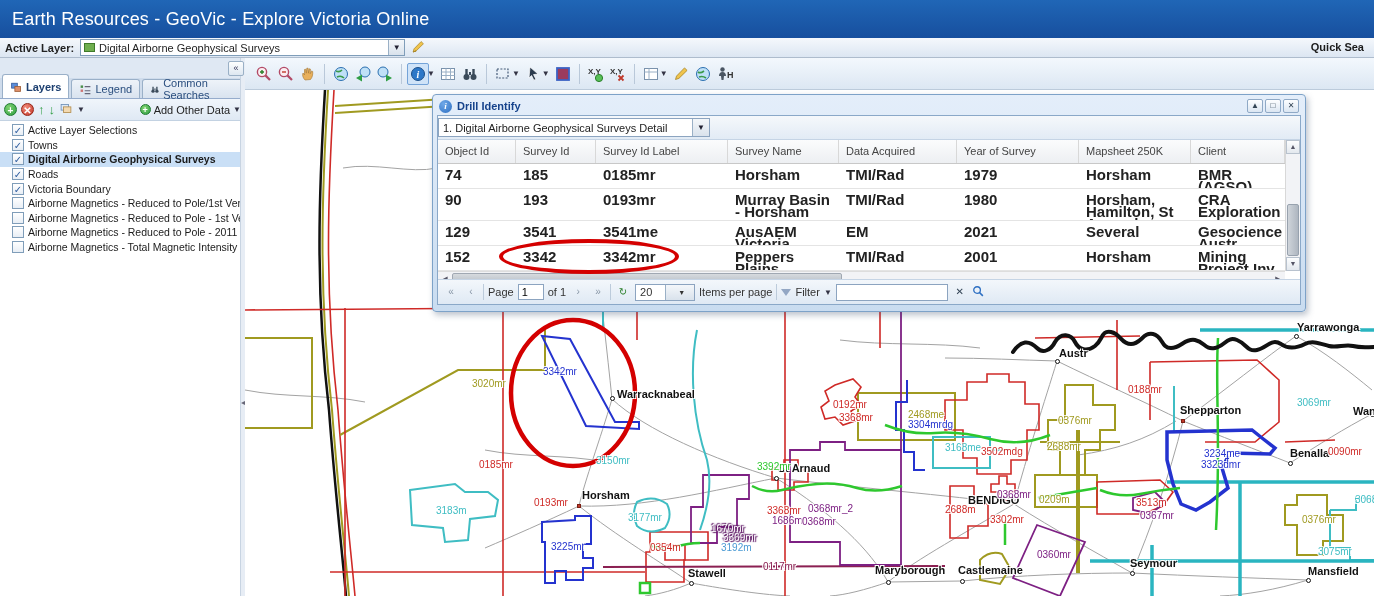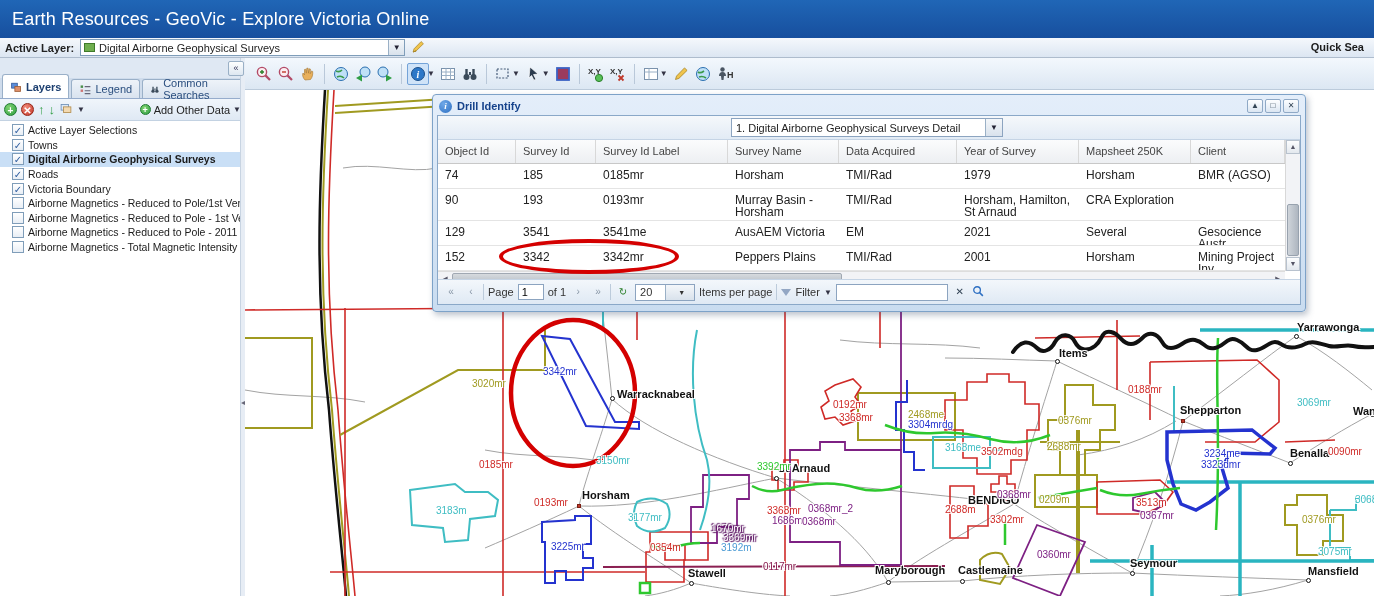--- a/index.html
+++ b/index.html
@@ -90,37 +90,37 @@
   .ptitle { height:18px; display:flex; align-items:center; gap:5px; padding:0 2px; }
   .ptitle .t { font-size:11px; font-weight:bold; color:#15428b; flex:1; }
   .info-ic { width:13px; height:13px; border-radius:50%; background:radial-gradient(circle at 35% 30%,#6fa8e8,#2d6fc2);
     color:#fff; font-size:9px; font-weight:bold; font-style:italic; text-align:center; line-height:13px;
     font-family:"Liberation Serif", serif; }
   .winbtns { display:flex; gap:2px; }
   .wbtn { width:16px; height:14px; background:linear-gradient(#fdfeff,#dbe6f2); border:1px solid #8fa9c6;
     border-radius:2px; font-size:8px; line-height:12px; text-align:center; color:#345; }
   .pbody { background:#fff; border:1px solid #8aa8c8; height:190px; position:relative; }
   .subrow { height:24px; background:linear-gradient(#f5f8fb,#e2ebf5); border-bottom:1px solid #c5d4e5;
-    display:flex; align-items:center; justify-content:center; padding-right:4px; }
+    display:flex; align-items:center; justify-content:flex-start; padding-right:4px; }
   .ddl { width:272px; height:19px; background:#fff; border:1px solid #8ca4c0; display:flex; align-items:center; }
   .ddl span.v { flex:1; font-size:11px; color:#222; padding-left:4px; white-space:nowrap; overflow:hidden; }
   .ddl .chev { width:17px; height:17px; background:linear-gradient(#f4f7fa,#d9e2ec); border-left:1px solid #9ab0c6;
     font-size:8px; color:#223; text-align:center; line-height:17px; }
   .gridwrap { position:relative; }
   .grid-header { display:grid; grid-template-columns:78px 80px 132px 111px 118px 122px 112px 1fr;
     height:24px; background:linear-gradient(#fbfcfd,#edeff2); border-bottom:1px solid #c8c8c8;
     margin-right:15px; }
   .ghead { font-size:11px; color:#444; padding:5px 0 0 7px; border-right:1px solid #d8d8d8;
     white-space:nowrap; overflow:hidden; }
   #grid-body { margin-right:15px; }
   .grow { display:grid; grid-template-columns:78px 80px 132px 111px 118px 122px 112px 1fr;
     border-bottom:1px solid #e4e4e4; }
   .grow:nth-child(1){ height:25px; } .grow:nth-child(2){ height:32px; }
   .grow:nth-child(3){ height:25px; } .grow:nth-child(4){ height:25px; }
-  .gcell { font-size:12px; color:#222; padding:5px 4px 0 7px; line-height:12px; overflow:hidden; }
+  .gcell { font-size:15px; color:#222; padding:5px 4px 0 7px; line-height:12px; overflow:hidden;font-weight:bold; }
   .vscroll { position:absolute; right:0; top:0; width:15px; height:131px; background:#f2f3f6;
     border-left:1px solid #d8d8d8; }
   .vs-up,.vs-dn { position:absolute; left:0; width:14px; height:14px; background:linear-gradient(#fcfdfe,#e3e8ee);
     border:1px solid #b8c2ce; font-size:7px; text-align:center; line-height:12px; color:#556; }
   .vs-up{ top:0; } .vs-dn{ bottom:0; }
   .vs-thumb { position:absolute; left:1px; bottom:15px; width:12px; height:52px;
     background:linear-gradient(90deg,#cfd4da,#aeb6c0); border:1px solid #98a2ae; border-radius:2px; }
   .hscroll { height:14px; background:#f2f3f6; border-top:1px solid #ddd; position:relative; margin-right:15px; }
   .hs-l,.hs-r { position:absolute; top:0; width:14px; height:13px; font-size:7px; color:#556;
     text-align:center; line-height:13px; }
@@ -515,21 +515,21 @@
       <span class="town" style="left: 723px; top: 404px;">BENDIGO</span>
       <div class="dot" style="left: 641px; top: 490px;"></div>
       <span class="town" style="left: 630px; top: 474px;">Maryborough</span>
       <div class="dot" style="left: 715px; top: 489px;"></div>
       <span class="town" style="left: 713px; top: 474px;">Castlemaine</span>
       <div class="dot" style="left: 885px; top: 481px;"></div>
       <span class="town" style="left: 885px; top: 467px;">Seymour</span>
       <div class="dot" style="left: 1061px; top: 488px;"></div>
       <span class="town" style="left: 1063px; top: 475px;">Mansfield</span>
       <div class="dot" style="left: 810px; top: 269px;"></div>
-      <span class="town" style="left: 814px; top: 257px;">Items</span>
+      <span class="town" style="left: 814px; top: 257px;">Austr</span>
       <div class="dot reddot" style="left: 936px; top: 329px;"></div>
       <span class="town" style="left: 935px; top: 314px;">Shepparton</span>
       <div class="dot" style="left: 1043px; top: 371px;"></div>
       <span class="town" style="left: 1045px; top: 357px;">Benalla</span>
       <div class="dot" style="left: 1049px; top: 244px;"></div>
       <span class="town" style="left: 1052px; top: 231px;">Yarrawonga</span>
       <div class="dot" style="left: 1125px; top: 322px;"></div>
       <span class="town" style="left: 1108px; top: 315px;">Wang</span>
       <span class="slabel" style="left: 227px; top: 288px; color: rgb(160, 154, 32);">3020mr</span>
       <span class="slabel" style="left: 298px; top: 276px; color: rgb(36, 51, 207);">3342mr</span>
@@ -613,20 +613,21 @@
               <div class="gcell">1979</div>
               <div class="gcell">Horsham</div>
               <div class="gcell">BMR (AGSO)</div>
             </div>
             <div class="grow">
               <div class="gcell">90</div>
               <div class="gcell">193</div>
               <div class="gcell">0193mr</div>
               <div class="gcell">Murray Basin - Horsham</div>
               <div class="gcell">TMI/Rad</div>
+              <div class="gcell">1980</div>
               <div class="gcell">Horsham, Hamilton, St Arnaud</div>
               <div class="gcell">CRA Exploration</div>
             </div>
             <div class="grow">
               <div class="gcell">129</div>
               <div class="gcell">3541</div>
               <div class="gcell">3541me</div>
               <div class="gcell">AusAEM Victoria</div>
               <div class="gcell">EM</div>
               <div class="gcell">2021</div>

